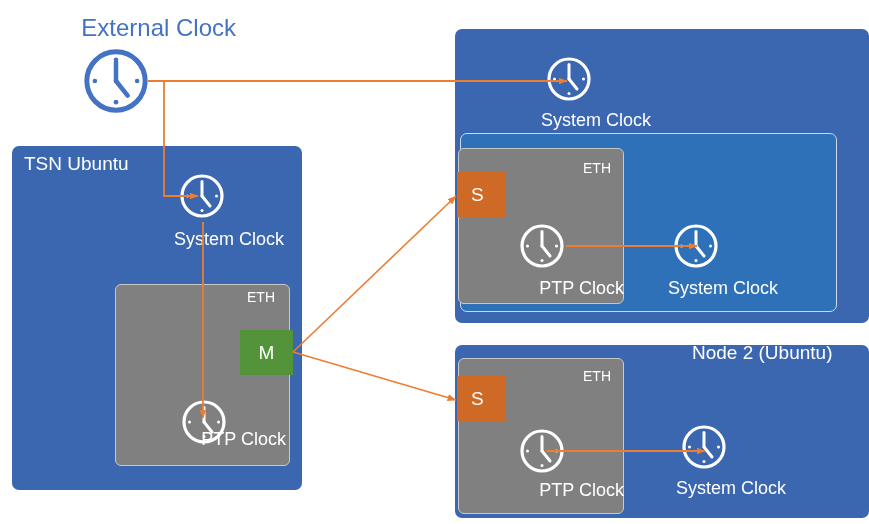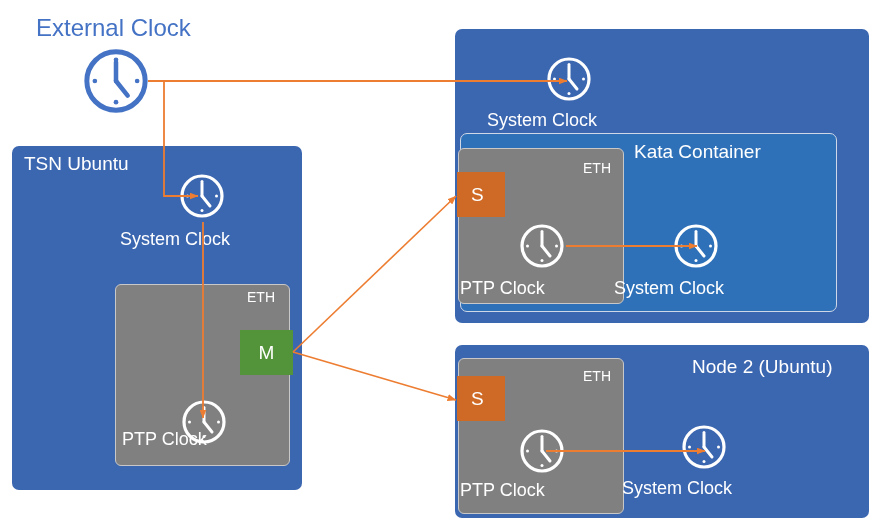--- a/index.html
+++ b/index.html
@@ -11,21 +11,21 @@
   .panel-title{position:absolute;color:#ffffff;font-size:19px;white-space:nowrap;}
 
   .ethbox{position:absolute;background:#808080;border:1px solid #c8c8c8;
           border-radius:6px;box-sizing:border-box;}
   .eth-label{position:absolute;color:#ffffff;font-size:14px;white-space:nowrap;}
 
   .tag{position:absolute;box-sizing:border-box;display:flex;align-items:center;
        justify-content:center;color:#ffffff;font-size:19px;}
 
   .clk{position:absolute;}
-  .clabel{position:absolute;font-size:18px;white-space:nowrap;text-align:left;}
+  .clabel{position:absolute;font-size:18px;white-space:nowrap;text-align:right;}
 
   #svglayer{position:absolute;left:0;top:0;width:869px;height:524px;
             pointer-events:none;}
 </style>
 </head>
 <body>
 
 <div id="stage">
 
   <div class="panel" style="left:12px;top:146px;width:290px;height:344px;background:#3b66b0;"></div>
@@ -59,21 +59,20 @@
       <circle cx="24" cy="38.5" r="1.5" fill="#ffffff"></circle>
       <circle cx="9.5" cy="24" r="1.5" fill="#ffffff"></circle>
     </svg>
   </div>
   <div class="clabel" style="left:122px;top:429px;width:164px;color:#ffffff;">PTP Clock</div>
 
   <div class="panel" style="left:455px;top:29px;width:414px;height:294px;background:#3b66b0;"></div>
 
   <div class="panel" style="left:460px;top:133px;width:377px;height:179px;background:#2f71b8;
               border:1px solid #cfd8e6;"></div>
-  <div class="panel-title" style="left:634px;top:141px;">Kata Container</div>
 
   <div class="ethbox" style="left:458px;top:148px;width:166px;height:156px;"></div>
   <div class="eth-label" style="left:583px;top:160px;">ETH</div>
 
   <div class="tag" style="left:457px;top:172px;width:48px;height:45px;background:#cf6a26;
               justify-content:flex-start;padding-left:14px;">S</div>
 
   <div class="clk" style="left:545px;top:55px;width:48px;height:48px;">
     <svg viewBox="0 0 48 48" width="48" height="48">
       <circle cx="24" cy="24" r="20" fill="none" stroke="#ffffff" stroke-width="3.2"></circle>
@@ -107,21 +106,21 @@
       <line x1="24" y1="24" x2="32" y2="34" stroke="#ffffff" stroke-width="3" stroke-linecap="round"></line>
       <circle cx="24" cy="9.5" r="1.5" fill="#ffffff"></circle>
       <circle cx="38.5" cy="24" r="1.5" fill="#ffffff"></circle>
       <circle cx="24" cy="38.5" r="1.5" fill="#ffffff"></circle>
       <circle cx="9.5" cy="24" r="1.5" fill="#ffffff"></circle>
     </svg>
   </div>
   <div class="clabel" style="left:614px;top:278px;width:164px;color:#ffffff;">System Clock</div>
 
   <div class="panel" style="left:455px;top:345px;width:414px;height:173px;background:#3b66b0;"></div>
-  <div class="panel-title" style="left:692px;top:356px;">Node 2 (Ubuntu)</div>
+  <div class="panel-title" style="left:692px;top:342px;">Node 2 (Ubuntu)</div>
 
   <div class="ethbox" style="left:458px;top:358px;width:166px;height:156px;"></div>
   <div class="eth-label" style="left:583px;top:368px;">ETH</div>
 
   <div class="tag" style="left:457px;top:376px;width:48px;height:45px;background:#cf6a26;
               justify-content:flex-start;padding-left:14px;">S</div>
 
   <div class="clk" style="left:518px;top:427px;width:48px;height:48px;">
     <svg viewBox="0 0 48 48" width="48" height="48">
       <circle cx="24" cy="24" r="20" fill="none" stroke="#ffffff" stroke-width="3.2"></circle>

